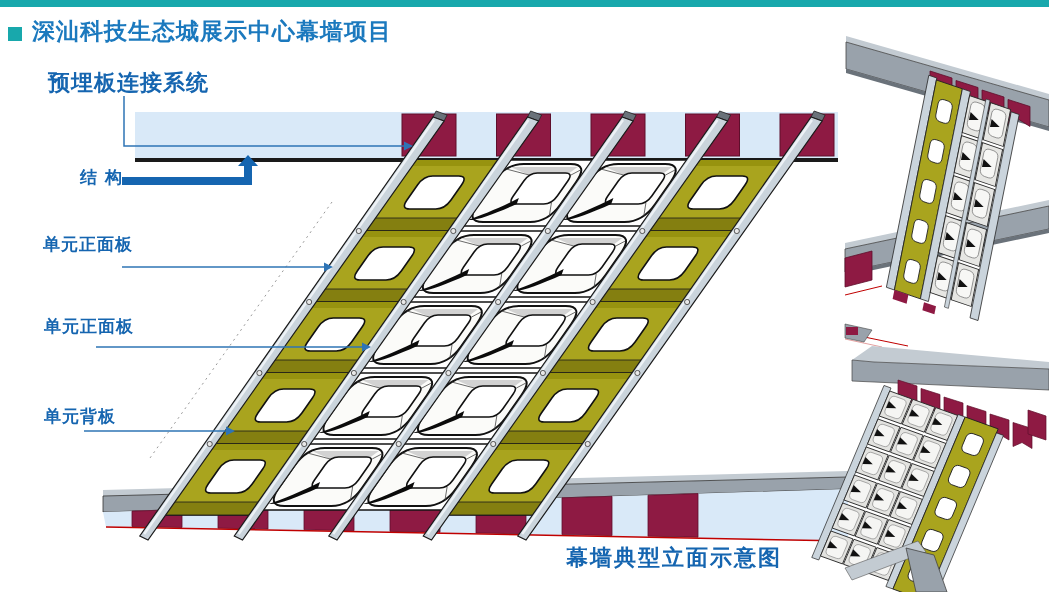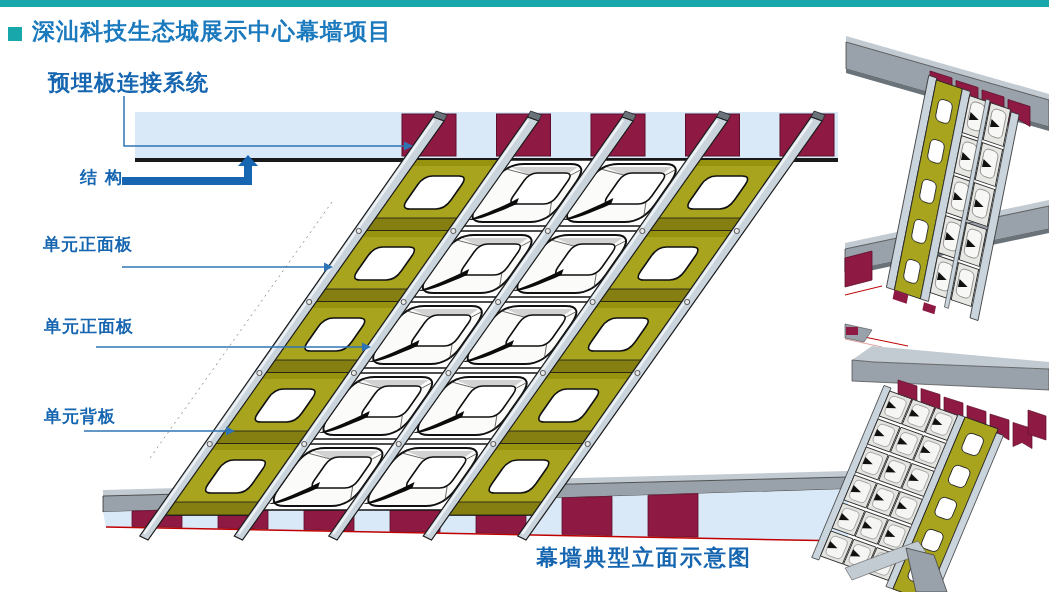--- a/index.html
+++ b/index.html
@@ -3,21 +3,21 @@
 <meta charset="utf-8">
 <style>
   html,body{margin:0;padding:0;background:#fff;}
   body{width:1049px;height:592px;overflow:hidden;font-family:"DejaVu Sans",sans-serif;}
   .page{position:relative;width:894px;height:592px;background:#fff;padding-left:36px;}
   .topbar{position:absolute;top:0;left:0;width:1049px;height:7px;}
   .bullet{position:absolute;left:8px;top:27px;width:14px;height:14px;}
   .title{position:absolute;left:32px;top:16px;margin:0;font-size:23px;font-weight:600;letter-spacing:1px;white-space:nowrap;}
   #scene{position:absolute;left:0;top:0;width:1049px;height:592px;}
   .lbl{position:absolute;font-weight:bold;font-size:17px;white-space:nowrap;letter-spacing:1px;}
-  .caption{position:absolute;left:536px;top:543px;font-size:22px;font-weight:bold;letter-spacing:2px;white-space:nowrap;}
+  .caption{position:absolute;left:566px;top:543px;font-size:22px;font-weight:bold;letter-spacing:2px;white-space:nowrap;}
   .txt{z-index:3;}
 </style>
 </head>
 <body>
 
 <div class="page">
   <div class="topbar" id="topbar" style="background: rgb(24, 168, 172);"></div>
   <span class="bullet" id="bullet" style="background: rgb(24, 168, 172);"></span>
   <h1 class="title txt" id="title" style="color: rgb(27, 121, 190);">深汕科技生态城展示中心幕墙项目</h1>
 

